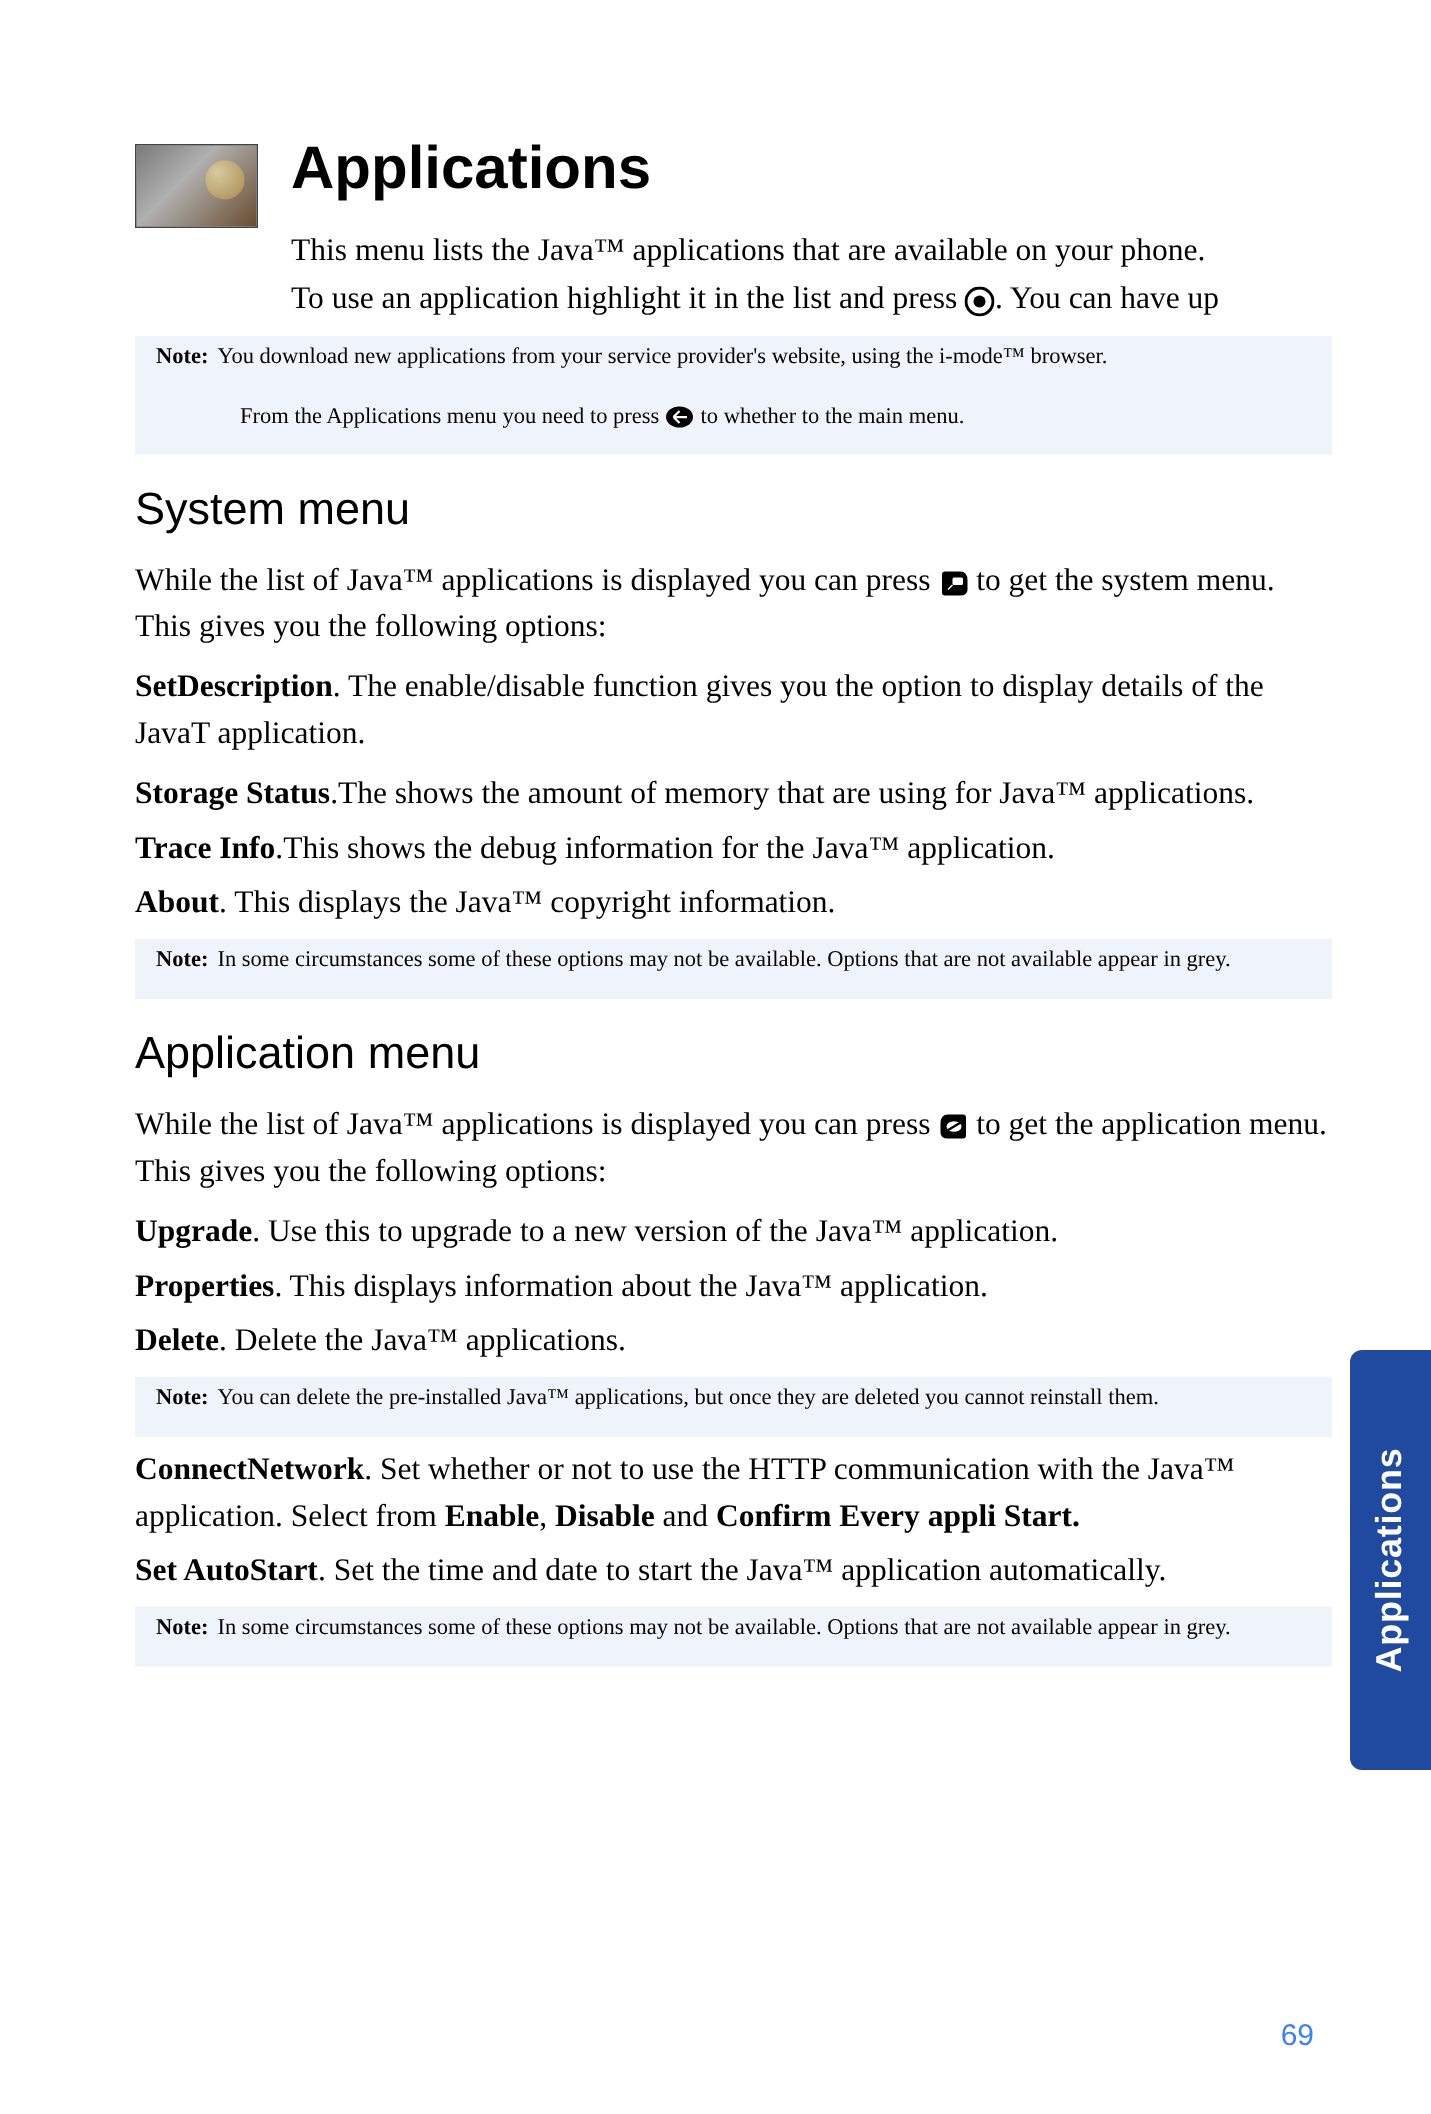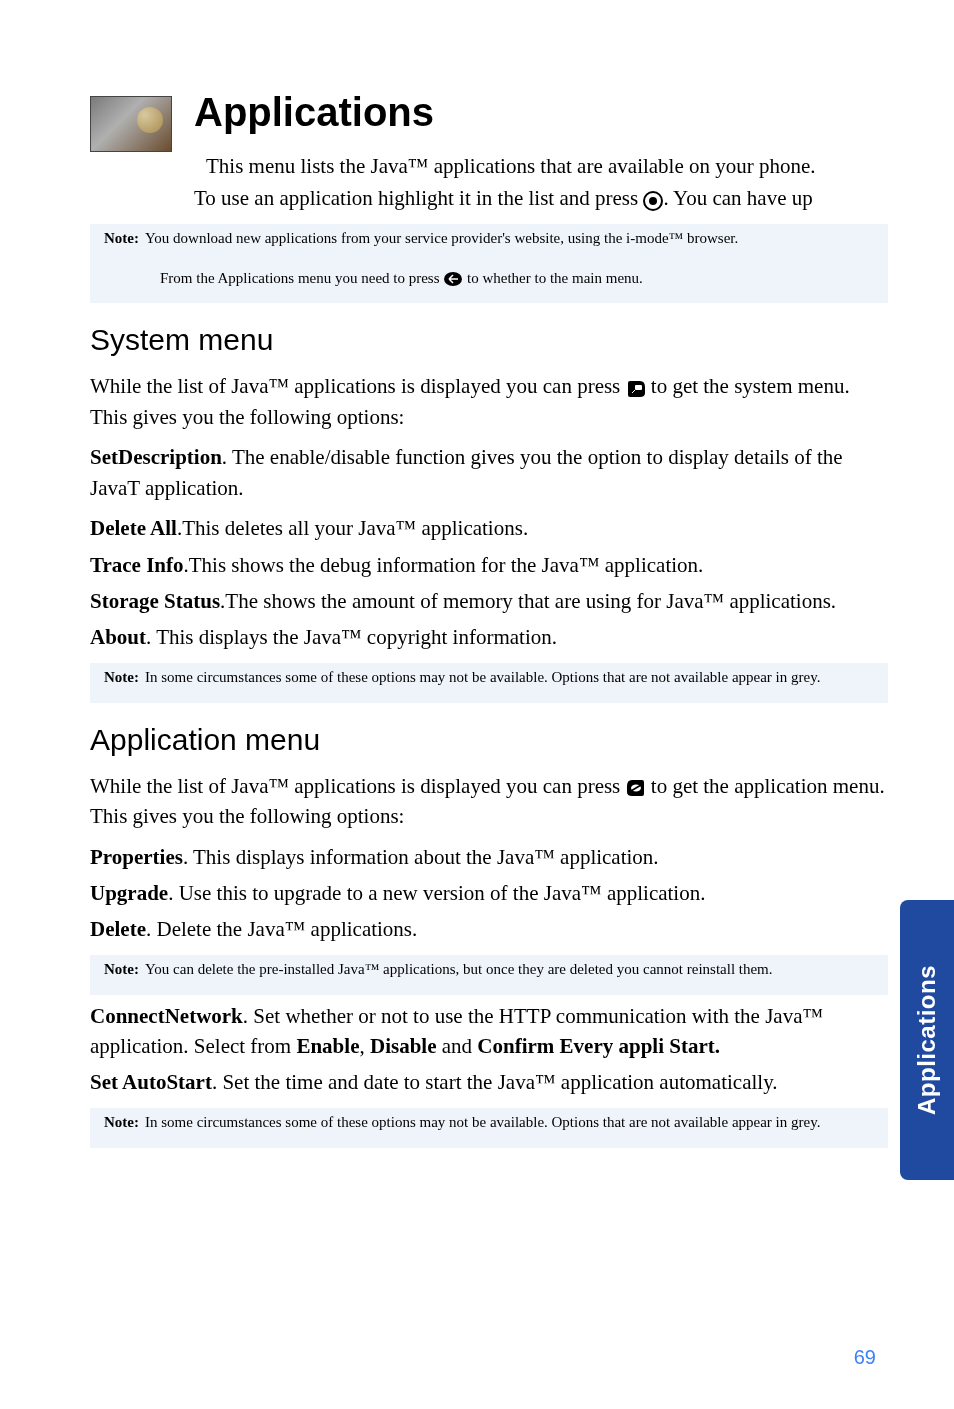--- a/index.html
+++ b/index.html
@@ -68,21 +68,21 @@
     background: radial-gradient(circle at 30% 30%, #d8c9a0, #a88b4d);
     border-radius: 50%;
   }
   .header-text h1 {
     font-family: Arial, Helvetica, sans-serif;
     font-weight: bold;
     font-size: 40px;
     margin-bottom: 16px;
   }
   .intro-block { font-size: 21px; line-height: 1.45; }
-  .intro-line1 { margin-bottom: 2px; margin-left: 12px; }
+  .intro-line1 { margin-bottom: 2px; }
   .intro-wrap {
     font-size: 21px;
     line-height: 1.45;
     margin-top: 2px;
     margin-bottom: 10px;
   }
   .note-box {
     background: #eff4fb;
     padding: 4px 14px 14px 14px;
     margin: 10px 0 6px 0;
@@ -162,30 +162,27 @@
             <path d="M2 4 Q2 2 4 2 L14 2 Q19 2 19 8 L19 14 Q19 18 14 18 L4 18 Q2 18 2 16 Z" fill="#000"></path>
             <rect x="9" y="6" width="7" height="5" rx="1" fill="#fff"></rect>
             <path d="M9 11 L6 14" stroke="#fff" stroke-width="1"></path>
           </svg></span><span> to get the system menu. This gives you the following options:</span>
     </p>
 
     <p class="body">
       <span class="bold">SetDescription</span><span>. The enable/disable function gives you the option to display details of the JavaT application.</span>
     </p>
 
-    <p class="body-tight">
-      <span class="bold">Delete All</span><span>.This deletes all your Java™ applications.</span>
+
+    <p class="body-tight">
+      <span class="bold">Storage Status</span><span>.The shows the amount of memory that are using for Java™ applications.</span>
     </p>
 
     <p class="body-tight">
       <span class="bold">Trace Info</span><span>.This shows the debug information for the Java™ application.</span>
-    </p>
-
-    <p class="body-tight">
-      <span class="bold">Storage Status</span><span>.The shows the amount of memory that are using for Java™ applications.</span>
     </p>
 
     <p class="body">
       <span class="bold">About</span><span>. This displays the Java™ copyright information.</span>
     </p>
 
     <div class="note-box">
       <div class="note-row">
         <span class="note-label">Note:</span>
         <span>In some circumstances some of these options may not be available. Options that are not available appear in grey.</span>
@@ -196,25 +193,25 @@
 
     <p class="body">
       <span>While the list of Java™ applications is displayed you can press </span><span class="inline-icon"><svg viewBox="0 0 20 20">
             <path d="M18 4 Q18 2 16 2 L6 2 Q1 2 1 8 L1 14 Q1 18 6 18 L16 18 Q18 18 18 16 Z" fill="#000"></path>
             <ellipse cx="10" cy="10" rx="5" ry="3.5" fill="#fff"></ellipse>
             <line x1="5" y1="13" x2="15" y2="7" stroke="#000" stroke-width="1.5"></line>
           </svg></span><span> to get the application menu. This gives you the following options:</span>
     </p>
 
     <p class="body-tight">
+      <span class="bold">Upgrade</span><span>. Use this to upgrade to a new version of the Java™ application.</span>
+    </p>
+
+    <p class="body-tight">
       <span class="bold">Properties</span><span>. This displays information about the Java™ application.</span>
-    </p>
-
-    <p class="body-tight">
-      <span class="bold">Upgrade</span><span>. Use this to upgrade to a new version of the Java™ application.</span>
     </p>
 
     <p class="body">
       <span class="bold">Delete</span><span>. Delete the Java™ applications.</span>
     </p>
 
     <div class="note-box">
       <div class="note-row">
         <span class="note-label">Note:</span>
         <span>You can delete the pre-installed Java™ applications, but once they are deleted you cannot reinstall them.</span>

